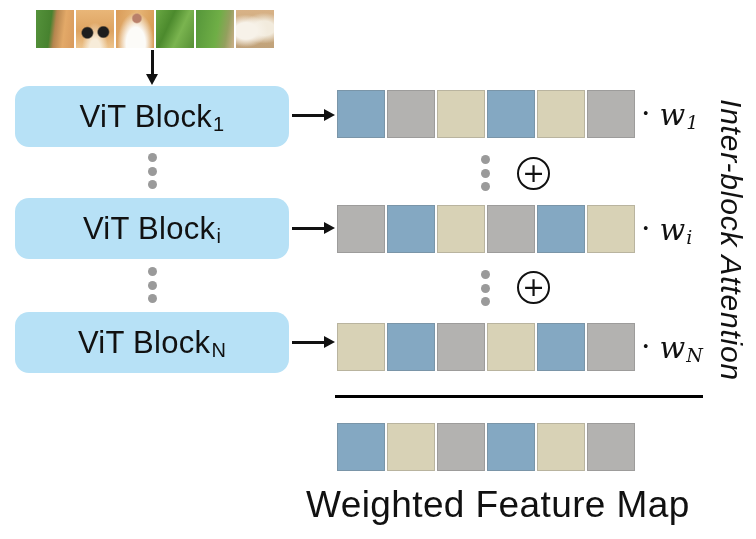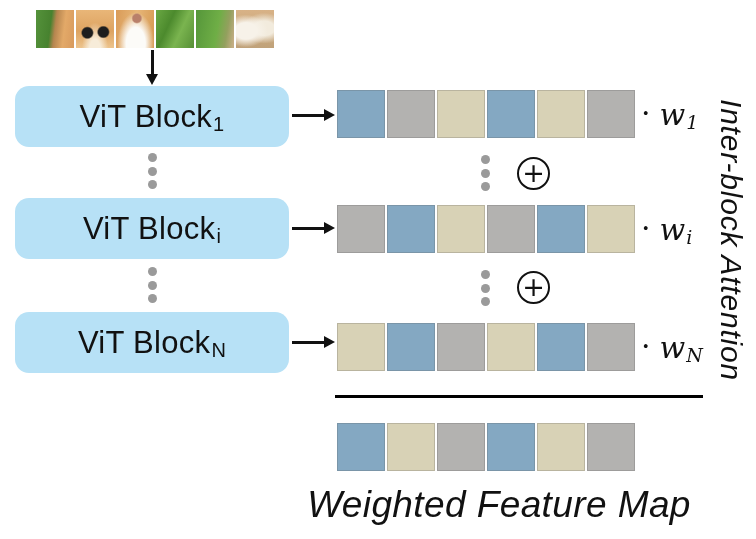--- a/index.html
+++ b/index.html
@@ -62,22 +62,22 @@
   .dots i { width:9px; height:9px; border-radius:50%; background:#9a9a9a; }
 
   
   .oplus { position:absolute; width:33px; height:33px; box-sizing:border-box;
       border:2.6px solid #111; border-radius:50%;
       display:flex; align-items:center; justify-content:center;
       font-family:"DejaVu Sans", sans-serif; font-size:27px; line-height:1; padding-bottom:2px; }
 
   
   .sep { position:absolute; left:335px; top:395px; width:368px; height:3px; background:#000; }
-  .bottom-label { position:absolute; left:299px; top:484px; width:400px; text-align:center;
-      font-size:37px; letter-spacing:0.4px;font-style:italic; }
+  .bottom-label { position:absolute; left:306px; top:484px; width:400px; text-align:left;
+      font-size:37px; letter-spacing:0.4px; }
   .side-label { position:absolute; left:708px; top:48px; height:384px; width:46px;
       writing-mode:vertical-rl; text-orientation:mixed;
       display:flex; align-items:center; justify-content:center;
       font-style:italic; font-size:30px; letter-spacing:0.8px; white-space:nowrap; }
 </style>
 </head>
 <body>
 
 <div class="canvas">
 

